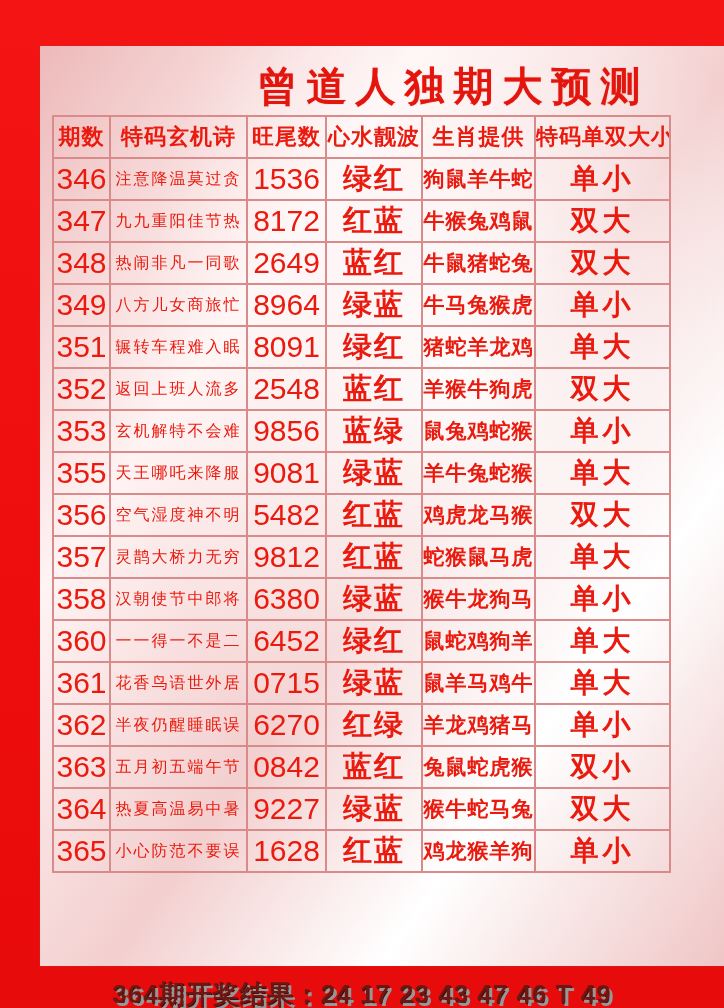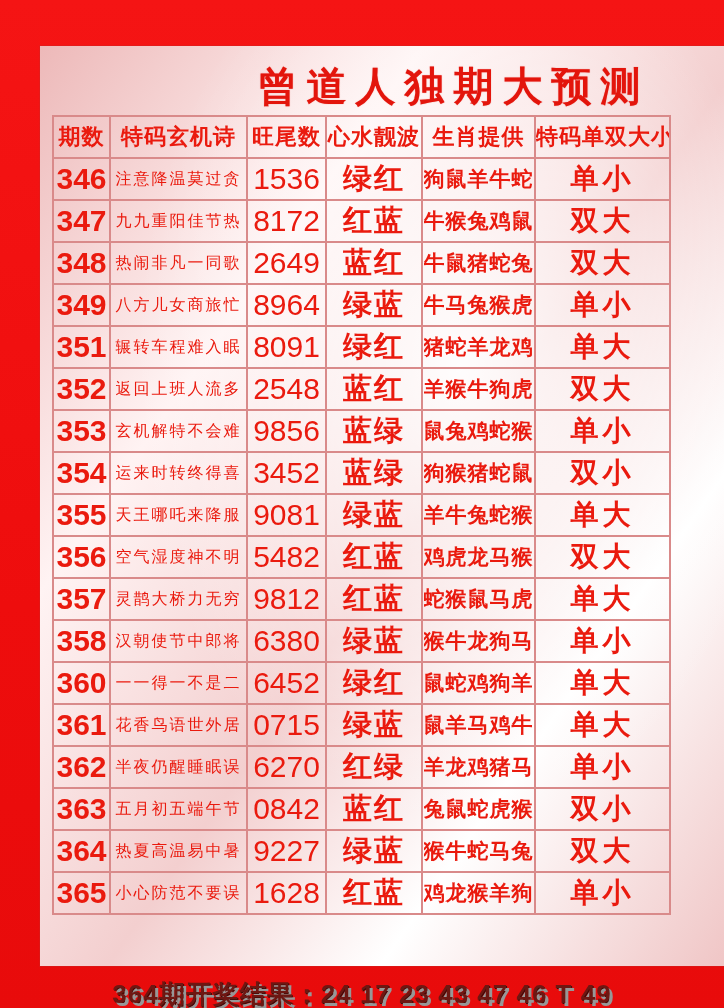--- a/index.html
+++ b/index.html
@@ -27,28 +27,28 @@
   table.pred{
     position:absolute;left:12px;top:69px;width:617px;border-collapse:collapse;
     table-layout:fixed;
   }
   table.pred td,table.pred th{
     border:2px solid #d98a8a;color:#ea1a0e;text-align:center;
     padding:0;overflow:hidden;white-space:nowrap;
   }
   table.pred th{height:40px;font-size:22px;font-weight:bold;letter-spacing:1px;}
   table.pred tbody td{height:38px;}
-  .cell-period{font-size:30px;font-weight:bold;margin-left:40px;}
+  .cell-period{font-size:30px;font-weight:normal;margin-left:40px;}
   .cell-poem{
     font-family:"DejaVu Serif","Liberation Serif",serif;
     font-size:16px;letter-spacing:2px;font-weight:normal;
   }
   .cell-tail{font-size:30px;}
   .cell-wave{font-size:29px;font-weight:bold;letter-spacing:2px;margin-top:20px;}
-  .cell-zodiac{font-size:21px;font-weight:bold;letter-spacing:1px;border-radius:8px;}
+  .cell-zodiac{font-size:21px;font-weight:bold;letter-spacing:1px;}
   .cell-verdict{font-size:28px;font-weight:bold;letter-spacing:4px;}
   .footer{
     position:absolute;left:0;right:0;top:966px;height:56px;
     display:flex;align-items:center;justify-content:center;
   }
   .footer .result{
     font-size:26px;font-weight:bold;letter-spacing:1px;
     color:#6e1712;
     text-shadow:3px 3px 0 #979797, 1px 1px 0 #3f0c08;
     white-space:nowrap;
@@ -131,28 +131,20 @@
           </tr>
           <tr>
             <td class="cell-period">353</td>
             <td class="cell-poem">玄机解特不会难</td>
             <td class="cell-tail">9856</td>
             <td class="cell-wave">蓝绿</td>
             <td class="cell-zodiac">鼠兔鸡蛇猴</td>
             <td class="cell-verdict">单小</td>
           </tr>
           <tr>
-            <td class="cell-period">354</td>
-            <td class="cell-poem">运来时转终得喜</td>
-            <td class="cell-tail">3452</td>
-            <td class="cell-wave">蓝绿</td>
-            <td class="cell-zodiac">狗猴猪蛇鼠</td>
-            <td class="cell-verdict">双小</td>
-          </tr>
-          <tr>
             <td class="cell-period">355</td>
             <td class="cell-poem">天王哪吒来降服</td>
             <td class="cell-tail">9081</td>
             <td class="cell-wave">绿蓝</td>
             <td class="cell-zodiac">羊牛兔蛇猴</td>
             <td class="cell-verdict">单大</td>
           </tr>
           <tr>
             <td class="cell-period">356</td>
             <td class="cell-poem">空气湿度神不明</td>

